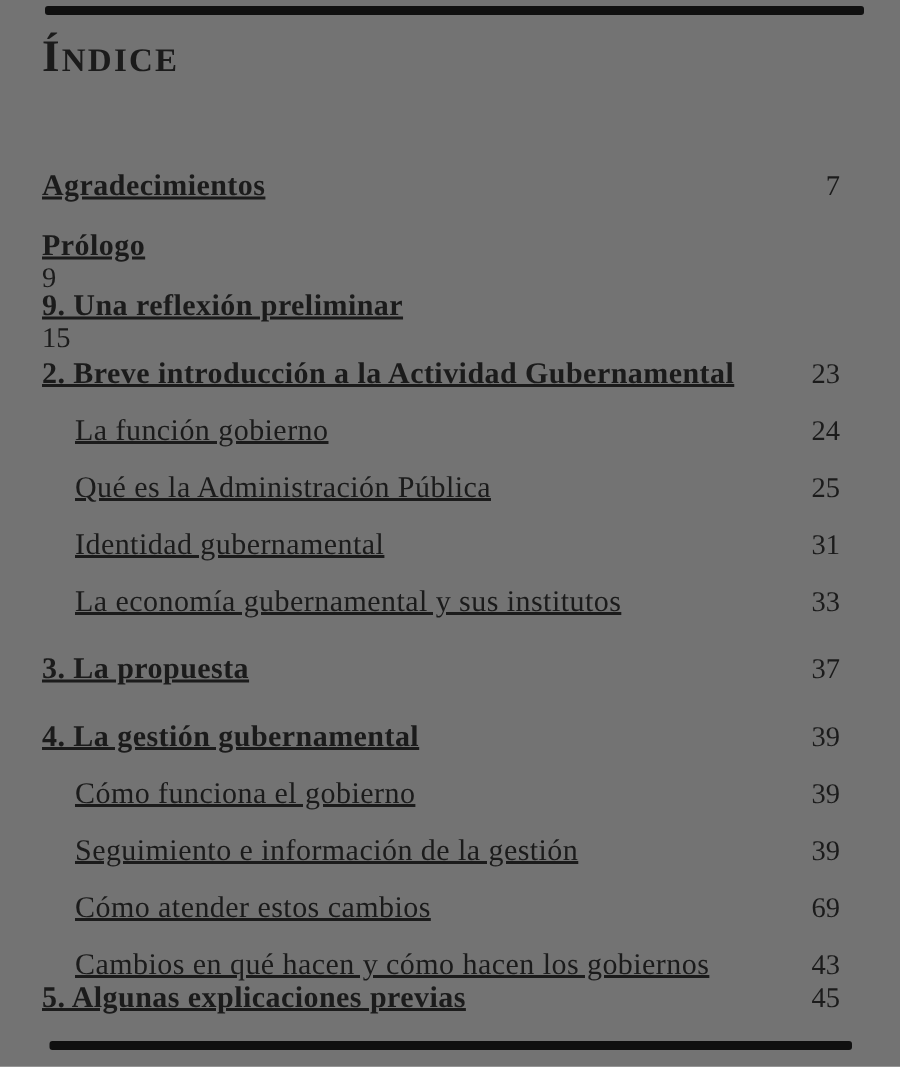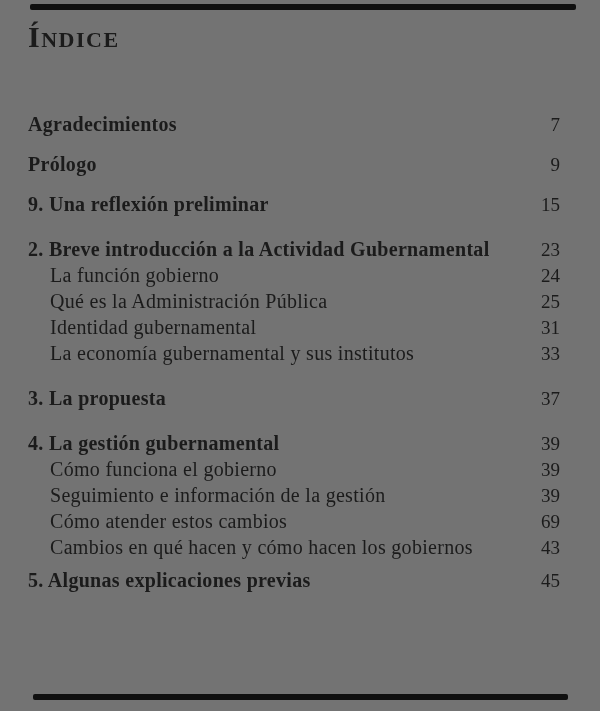--- a/index.html
+++ b/index.html
@@ -63,38 +63,39 @@
     justify-content: space-between;
     align-items: baseline;
     height: 22px;
     line-height: 22px;
     font-size: 20px;
     letter-spacing: 0.3px;
     white-space: nowrap;
   }
   .toc-row .label {
     font-weight: normal;
+    text-decoration: underline;
   }
   .toc-row.lv-main .label {
     font-weight: bold;
   }
   .toc-row.lv-sub .label {
     padding-left: 22px;
   }
   .toc-row .pagenum {
     font-weight: normal;
     font-size: 19px;
     letter-spacing: 0;
   }
   
   .sp-first   { margin-top: 61px; }
-  .sp-main    { margin-top: 18px; }
+  .sp-main    { margin-top: 18px; flex-direction: column; }
   .sp-section { margin-top: 23px; gap: 40px; }
-  .sp-sub     { margin-top: 4px;  }
-  .sp-last    { margin-top: 11px; }
+  .sp-sub     { margin-top: 16px;  }
+  .sp-last    { }
 </style>
 </head>
 <body>
 
 <div class="page">
 
   <div class="scan-bar top"></div>
 
   <div class="content">
     <h1 class="title"><span class="cap">Í</span><span class="rest">NDICE</span></h1>

